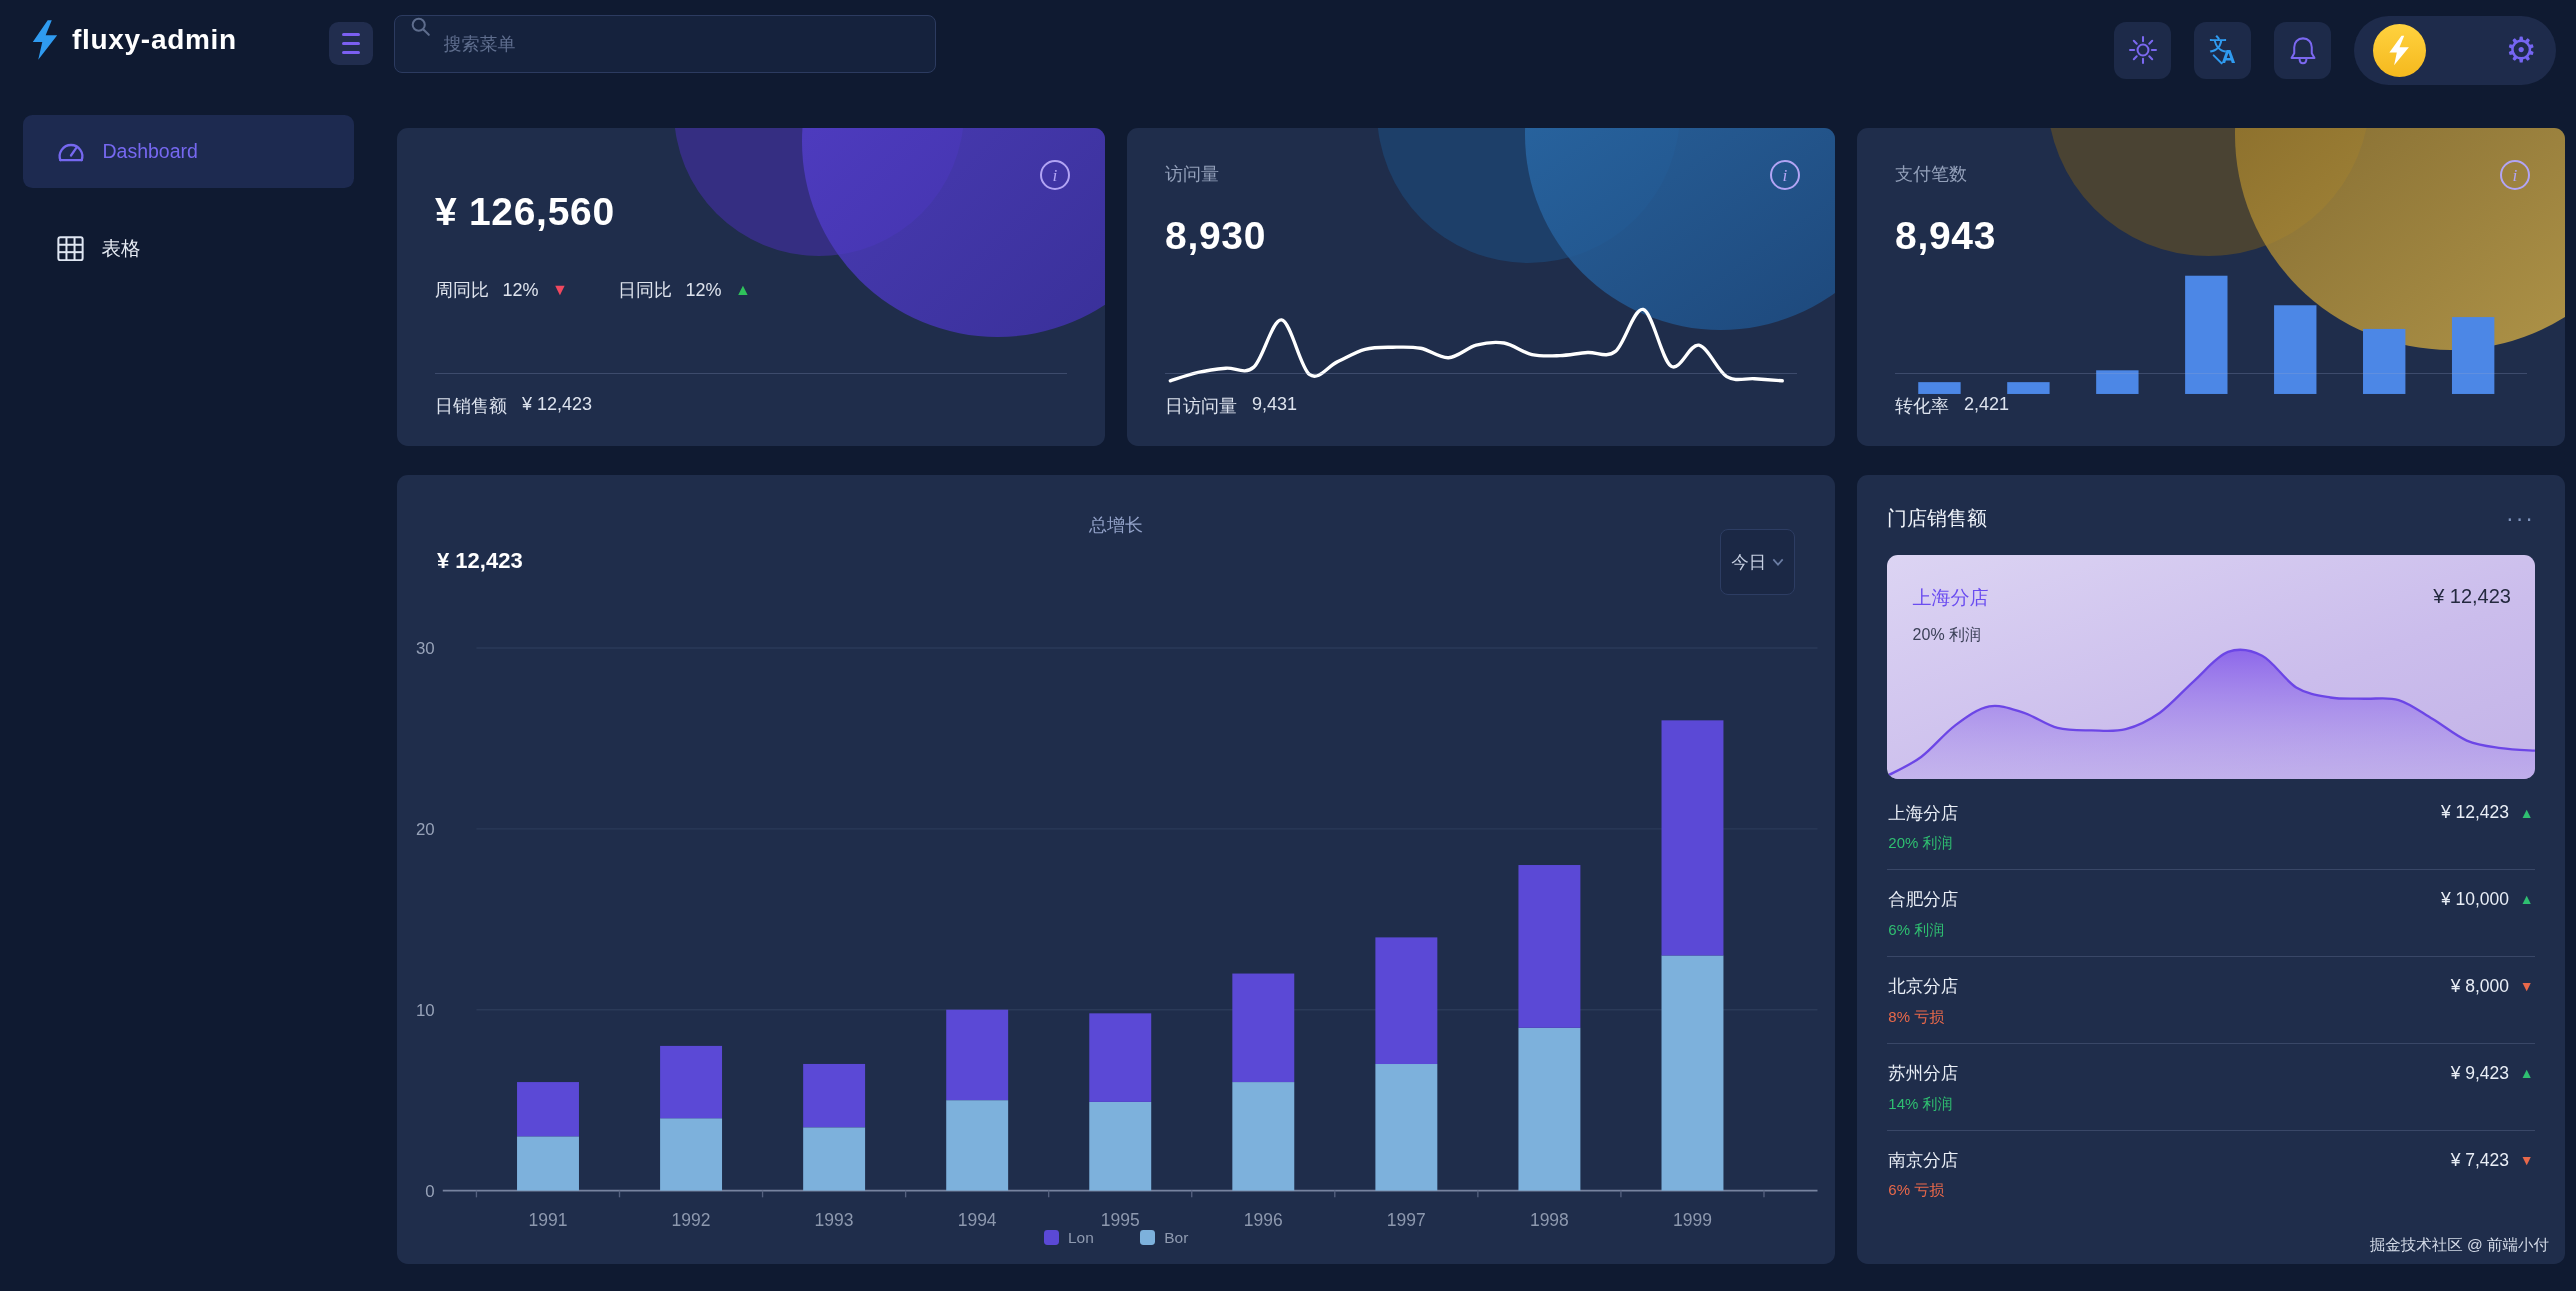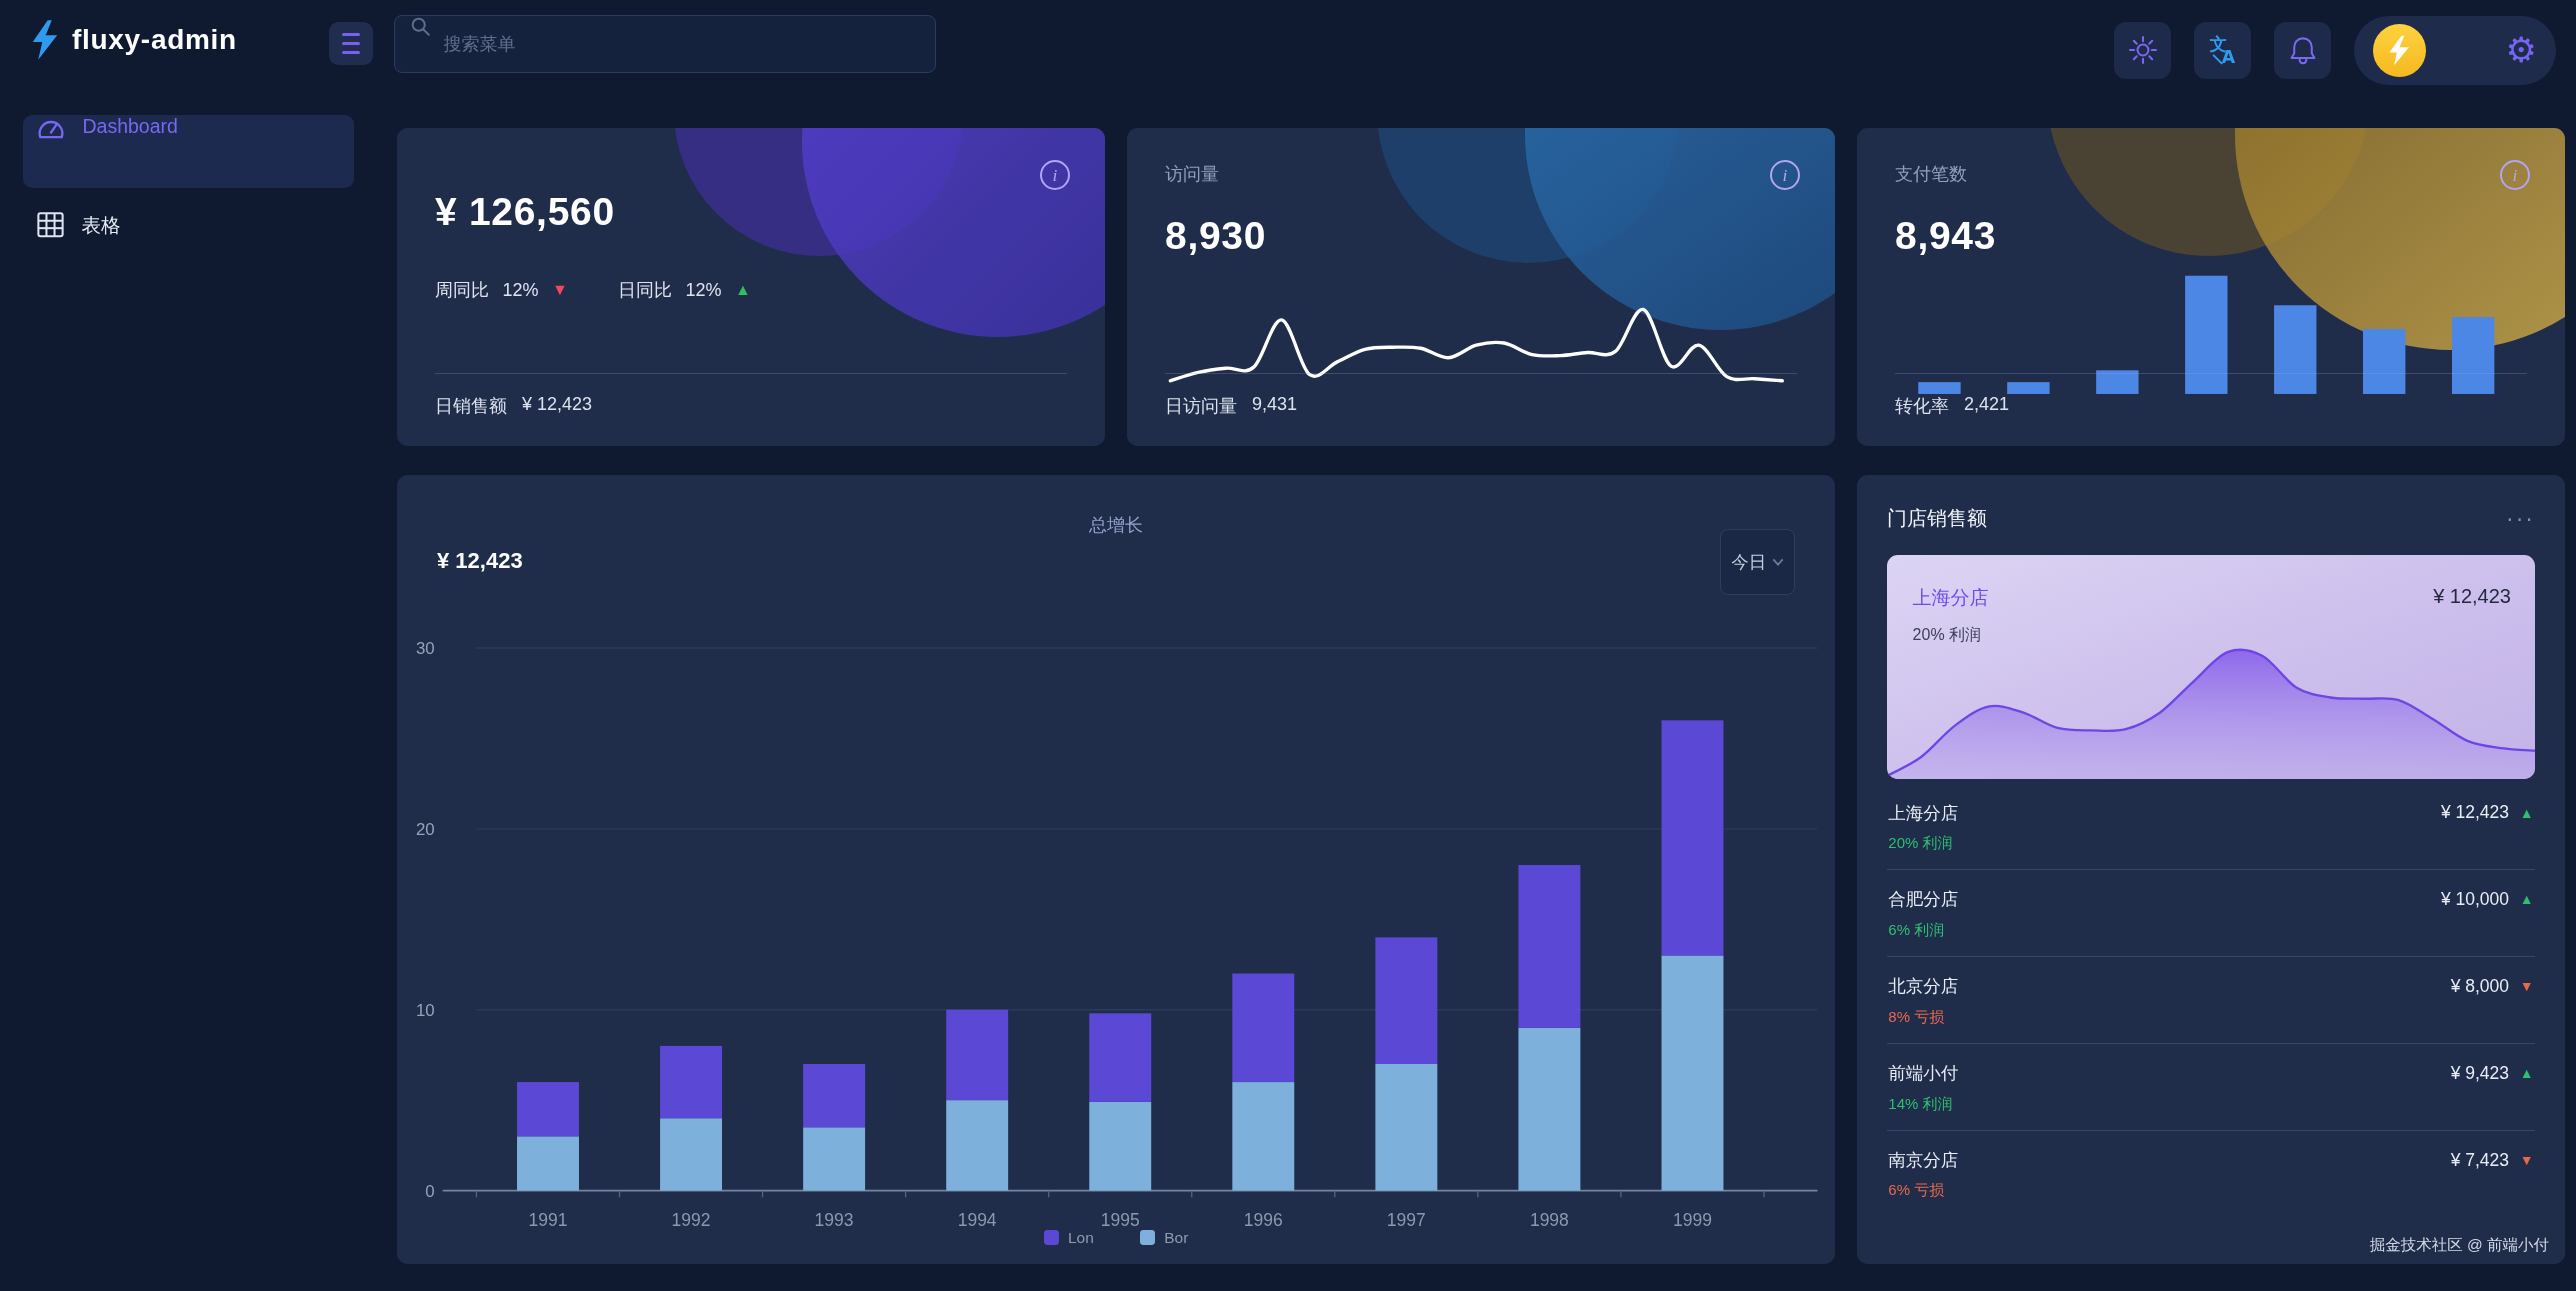--- a/index.html
+++ b/index.html
@@ -22,21 +22,21 @@
   .searchbox input { flex:1; background:transparent; border:none; outline:none; font-size:18px;
     color:#cdd6e6; font-family:inherit; }
   .searchbox input::placeholder { color:#5f6e8e; }
   .top-right { position:absolute; right:20px; top:15.5px; display:flex; align-items:center; gap:23px; }
   .icon-btn { width:57px; height:57px; border-radius:12px; background:#1d2a49; display:flex; align-items:center; justify-content:center; cursor:pointer; }
   .user-pill { width:202px; height:69px; border-radius:35px; background:#1e2b4b; display:flex; align-items:center; padding:0 19px; justify-content:space-between; }
   .avatar { width:53px; height:53px; border-radius:50%; background:linear-gradient(180deg,#ffd23f,#f5b91e); display:flex; align-items:center; justify-content:center; }
   .gear-glyph { font-size:35px; color:#7565f2; line-height:1; font-family:"DejaVu Sans",sans-serif; }
   
   .sidebar { position:absolute; top:88px; left:0; bottom:0; width:377px; padding:27px 23px; }
-  .side-item { height:73px; border-radius:9.4px; display:flex; align-items:flex-start; gap:17.5px; padding-left:14px;
+  .side-item { height:73px; border-radius:9.4px; display:flex; align-items:center; gap:17.5px; padding-left:34px;
     font-size:19.5px; color:#e7ecf4; cursor:pointer; }
   .side-item.active { background:#1d2a50; color:#7668f0; }
   .side-item + .side-item { margin-top:24px; }
   
   .card { position:absolute; background:#1f2d4b; border-radius:10.8px; overflow:hidden; }
   .stat-card { top:128px; width:708px; height:318px; padding:34px 38px 28px; display:flex; flex-direction:column; }
   #card-sales    { left:397px; }
   #card-visits   { left:1127px; }
   #card-payments { left:1857px; }
   .deco { position:absolute; border-radius:50%; pointer-events:none; }
@@ -360,21 +360,21 @@
           <span class="store-name">北京分店</span>
           <span class="store-value">
               <span>¥ 8,000</span>
               <span class="down">▼</span>
             </span>
         </div>
         <div class="store-note down">8% 亏损</div>
       </div>
       <div class="store-row">
         <div class="store-row-top">
-          <span class="store-name">前端小付</span>
+          <span class="store-name">苏州分店</span>
           <span class="store-value">
               <span>¥ 9,423</span>
               <span class="up">▲</span>
             </span>
         </div>
         <div class="store-note up">14% 利润</div>
       </div>
       <div class="store-row">
         <div class="store-row-top">
           <span class="store-name">南京分店</span>

